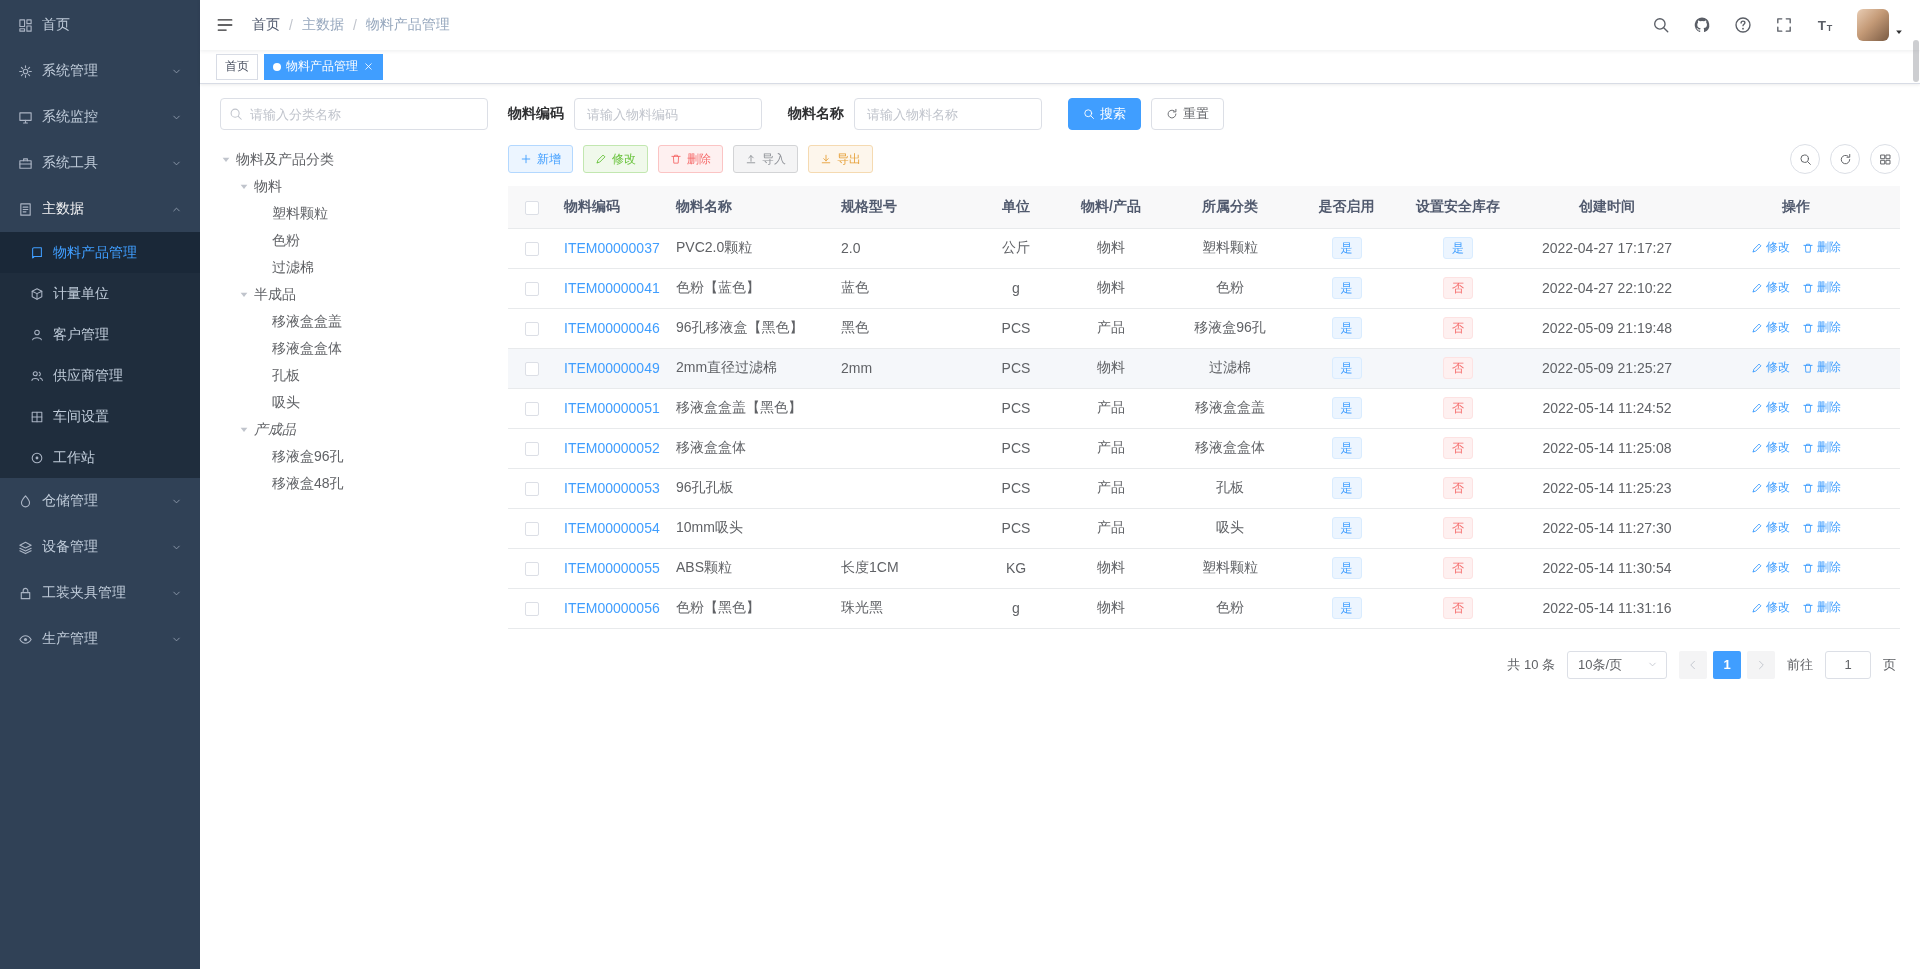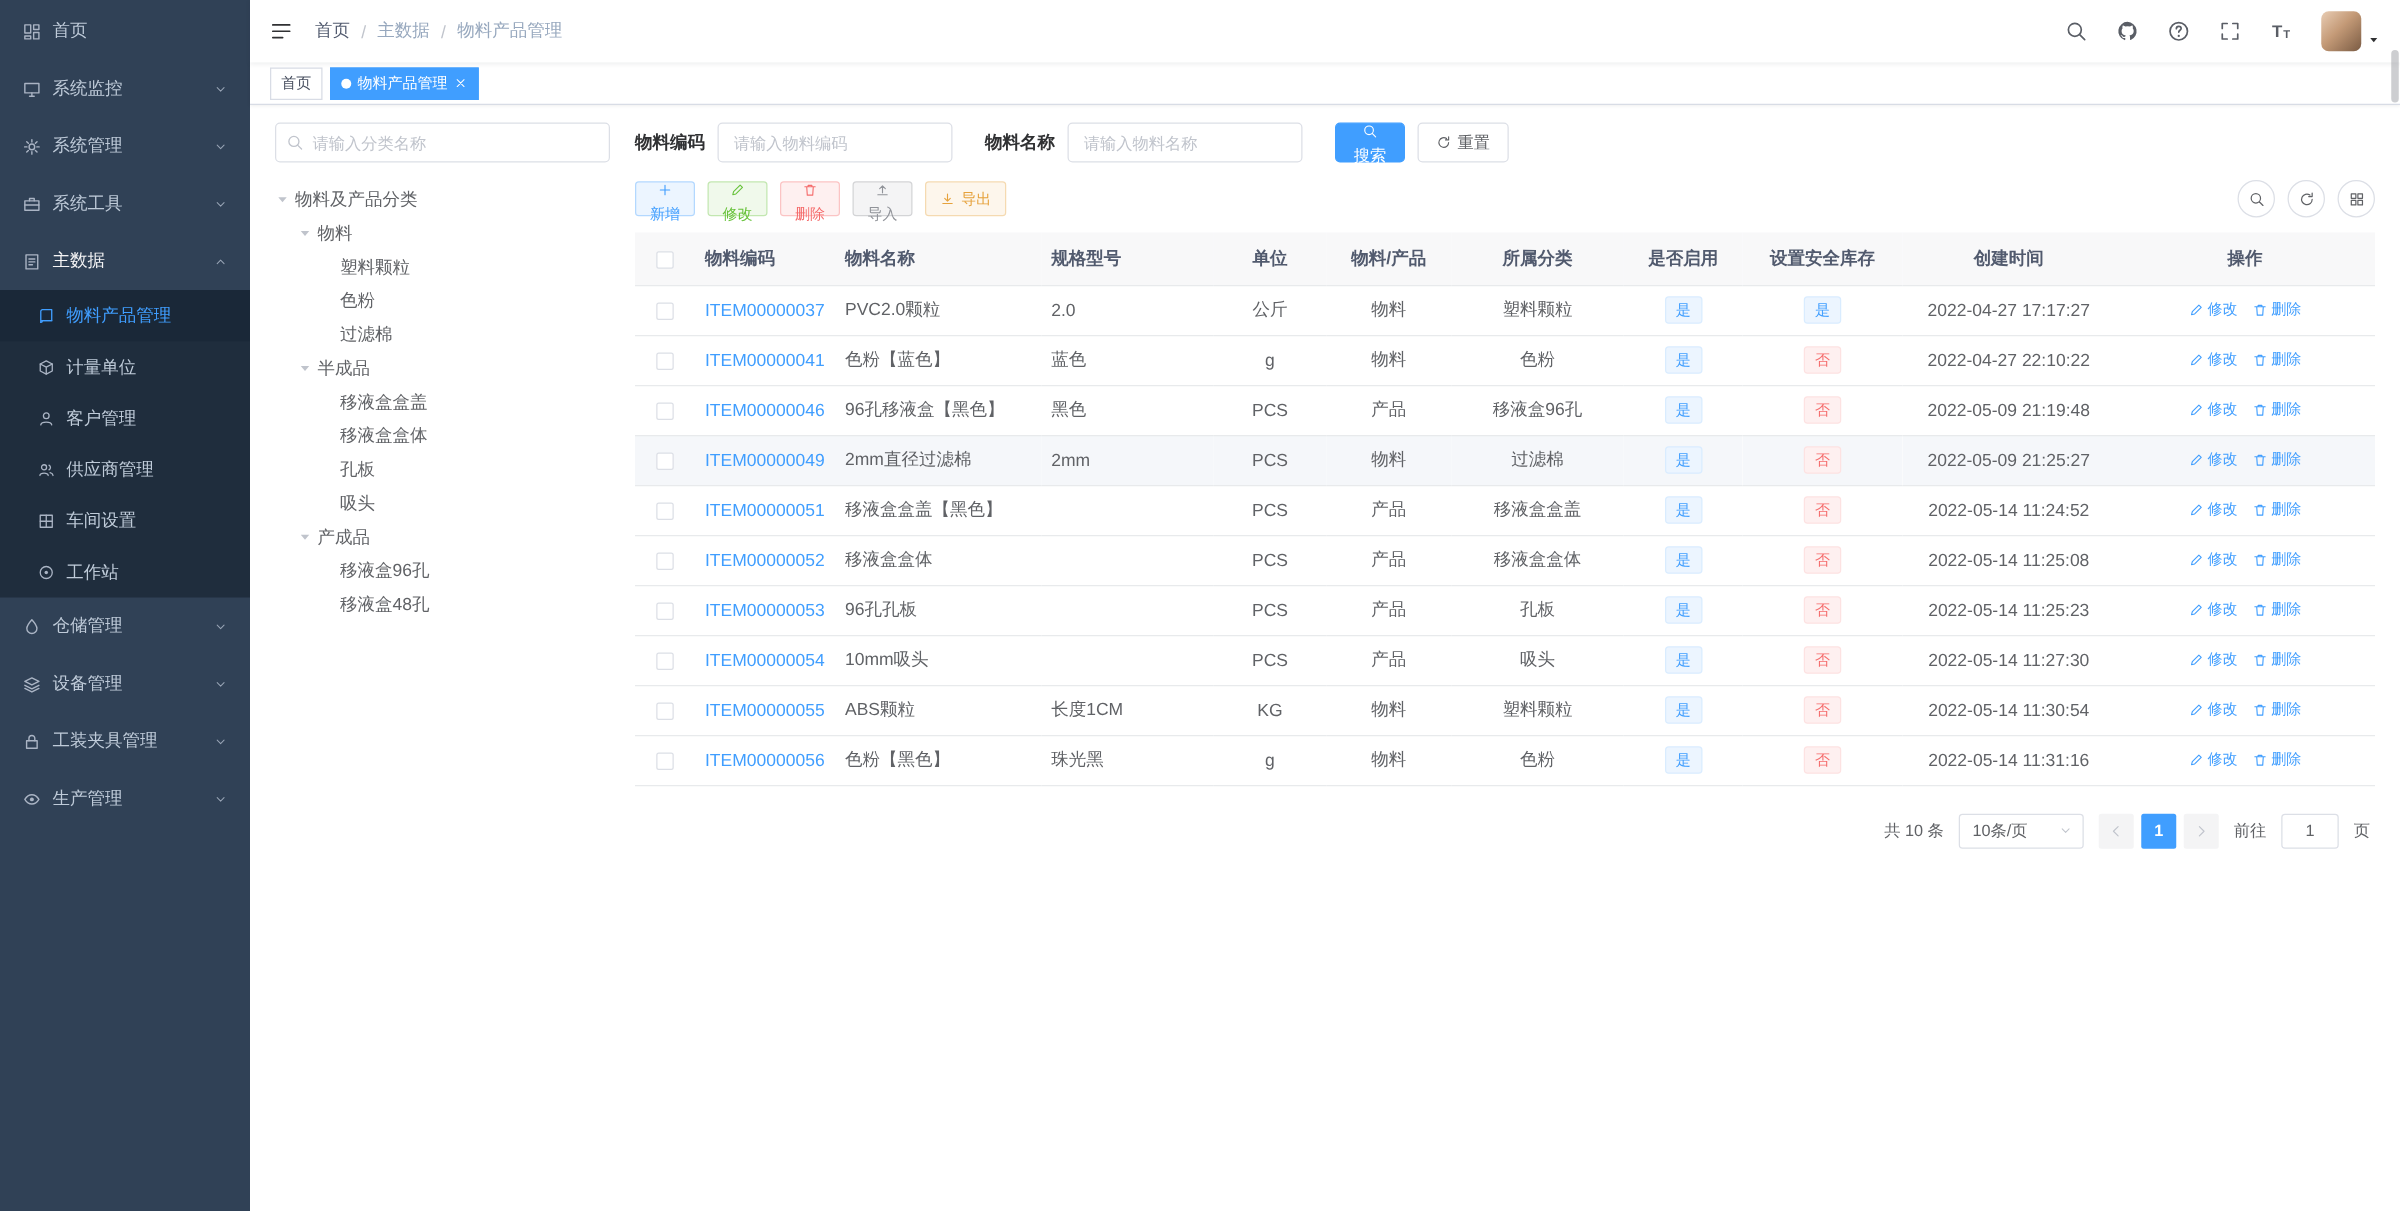--- a/index.html
+++ b/index.html
@@ -87,21 +87,21 @@
     border:1px solid #dcdfe6; background:#fff; color:#606266; font-family:inherit; white-space:nowrap; }
   .btn .icon { width:12px; height:12px; }
   .btn-md { height:32px; padding:0 14px; font-size:13px; border-radius:4px; }
   .btn-sm { height:28px; padding:0 11px; font-size:12px; }
   .btn-primary { background:#409eff; border-color:#409eff; color:#fff; }
   .plain-primary { background:#ecf5ff; border-color:#b3d8ff; color:#409eff; }
   .plain-success { background:#f0f9eb; border-color:#c2e7b0; color:#67c23a; }
   .plain-danger  { background:#fef0f0; border-color:#fbc4c4; color:#f56c6c; }
   .plain-info    { background:#f4f4f5; border-color:#d3d4d6; color:#909399; }
   .plain-warning { background:#fdf6ec; border-color:#f5dab1; color:#e6a23c; }
-  .mr10 { margin-right:10px;flex-direction:column; }
+  .mr10 { margin-right:10px; }
 
   .toolbar { display:flex; align-items:center; margin-bottom:12px; }
   .toolbar-right { margin-left:auto; display:flex; gap:10px; }
   .circle-btn { width:30px; height:30px; border-radius:50%; border:1px solid #dcdfe6; background:#fff;
     color:#606266; display:inline-flex; align-items:center; justify-content:center; cursor:pointer; }
   .circle-btn .icon { width:13px; height:13px; }
 
   table { width:100%; border-collapse:collapse; table-layout:fixed; font-size:14px; color:#606266; }
   thead th { background:#f8f8f9; color:#515a6e; font-weight:700; height:42px; padding:0 8px;
     border-bottom:1px solid #e8eaec; }
@@ -152,39 +152,39 @@
               <rect x="9.5" y="2" width="4.5" height="4"></rect>
               <rect x="9.5" y="8.5" width="4.5" height="5.5"></rect>
               <rect x="2" y="11.5" width="5" height="2.5"></rect>
             </svg>
           </span>
           <span class="mi-label">首页</span>
         </div>
         <div class="menu-item">
           <span class="icon mi-icon">
             <svg viewBox="0 0 16 16">
+              <circle cx="8" cy="8" r="2.4"></circle>
+              <path d="M8 1.8v2M8 12.2v2M1.8 8h2M12.2 8h2M3.6 3.6l1.4 1.4M11 11l1.4 1.4M12.4 3.6L11 5M5 11l-1.4 1.4"></path>
+            </svg>
+          </span>
+          <span class="mi-label">系统管理</span>
+          <span class="icon mi-arrow">
+            <svg viewBox="0 0 16 16">
+              <path d="M4 6l4 4 4-4" stroke-width="1.5"></path>
+            </svg>
+          </span>
+        </div>
+        <div class="menu-item">
+          <span class="icon mi-icon">
+            <svg viewBox="0 0 16 16">
               <rect x="2" y="3" width="12" height="8"></rect>
               <path d="M6 13.8h4M8 11v2.8"></path>
             </svg>
           </span>
           <span class="mi-label">系统监控</span>
-          <span class="icon mi-arrow">
-            <svg viewBox="0 0 16 16">
-              <path d="M4 6l4 4 4-4" stroke-width="1.5"></path>
-            </svg>
-          </span>
-        </div>
-        <div class="menu-item">
-          <span class="icon mi-icon">
-            <svg viewBox="0 0 16 16">
-              <circle cx="8" cy="8" r="2.4"></circle>
-              <path d="M8 1.8v2M8 12.2v2M1.8 8h2M12.2 8h2M3.6 3.6l1.4 1.4M11 11l1.4 1.4M12.4 3.6L11 5M5 11l-1.4 1.4"></path>
-            </svg>
-          </span>
-          <span class="mi-label">系统管理</span>
           <span class="icon mi-arrow">
             <svg viewBox="0 0 16 16">
               <path d="M4 6l4 4 4-4" stroke-width="1.5"></path>
             </svg>
           </span>
         </div>
         <div class="menu-item">
           <span class="icon mi-icon">
             <svg viewBox="0 0 16 16">
               <rect x="2" y="5" width="12" height="8"></rect>
@@ -483,21 +483,21 @@
               <span class="tn-label">孔板</span>
             </div>
             <div class="tree-node" style="padding-left: 36px;">
               <span class="icon caret empty">
                 <svg viewBox="0 0 16 16">
                   <path class="f" d="M3.5 5h9L8 10.5z"></path>
                 </svg>
               </span>
               <span class="tn-label">吸头</span>
             </div>
-            <div class="tree-node" style="padding-left: 18px;">
+            <div class="tree-node" style="padding-left: 18px; font-style: italic;">
               <span class="icon caret">
                 <svg viewBox="0 0 16 16">
                   <path class="f" d="M3.5 5h9L8 10.5z"></path>
                 </svg>
               </span>
               <span class="tn-label">产成品</span>
             </div>
             <div class="tree-node" style="padding-left: 36px;">
               <span class="icon caret empty">
                 <svg viewBox="0 0 16 16">

